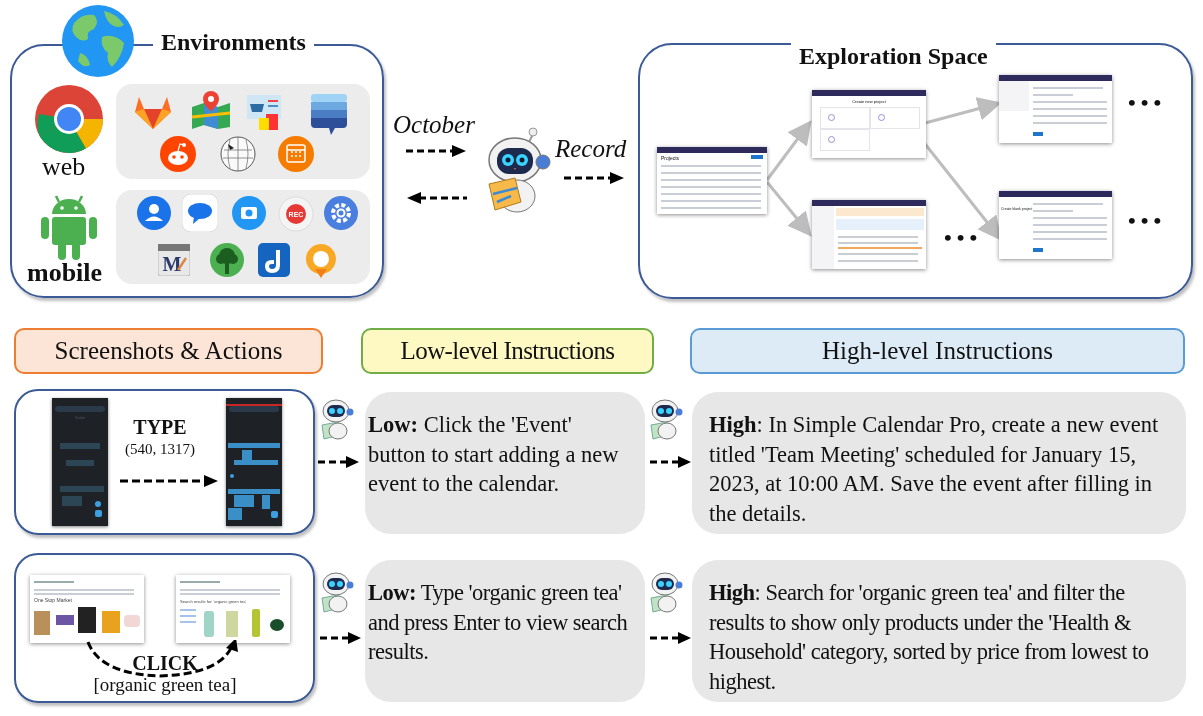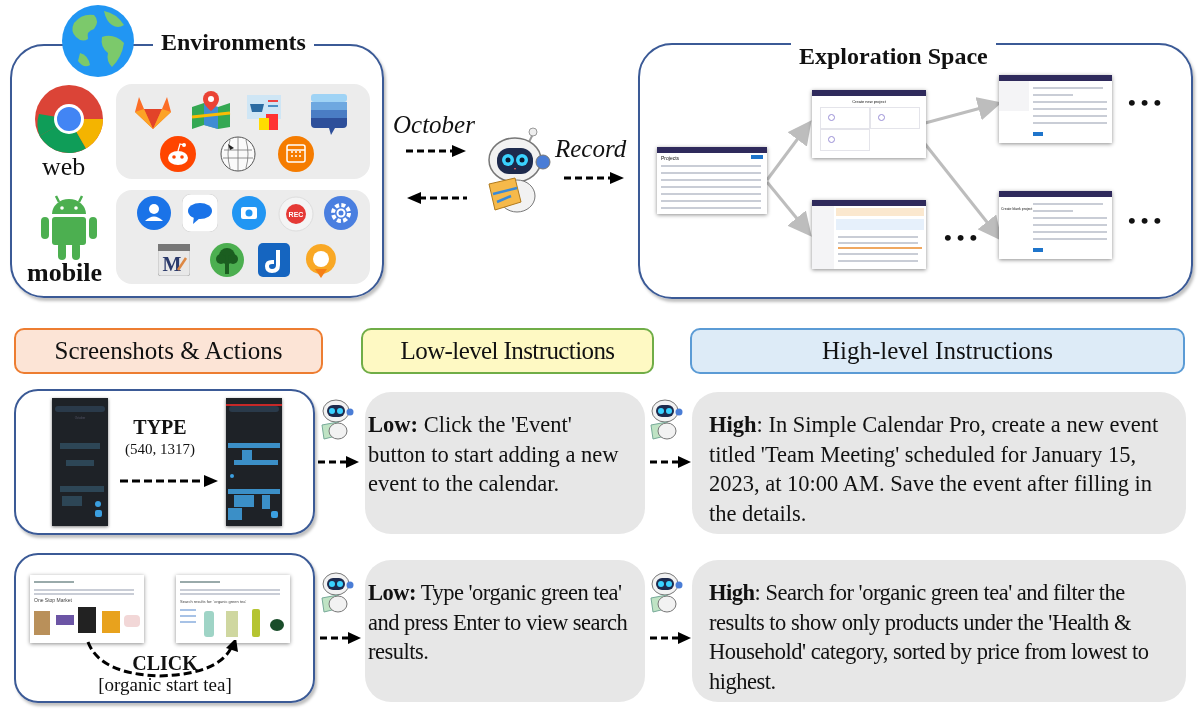--- a/index.html
+++ b/index.html
@@ -441,21 +441,21 @@
 </div>
 
 <div class="abs" style="left:80px;top:640px;width:170px;height:40px;">
   <svg width="170" height="40">
       <path d="M8 2 Q20 34 80 36 Q140 34 152 6" stroke="#000" stroke-width="3" fill="none" stroke-dasharray="8 4"></path>
       <path d="M146 8 L156 -2 L158 12Z" fill="#000"></path>
     </svg>
 </div>
 <div class="action-text" style="left:80px;top:652px;width:170px;">
   <div style="font-weight:bold;">CLICK</div>
-  <div style="font-size:19px;">[organic start tea]</div>
+  <div style="font-size:19px;">[organic green tea]</div>
 </div>
 
 <div class="abs" style="left:316px;top:570px;width:40px;height:44px;">
   <svg width="40" height="44" viewBox="0 0 40 44">
       <ellipse cx="20" cy="14" rx="13" ry="11" fill="#f2f2f2" stroke="#777"></ellipse>
       <rect x="11" y="8" width="18" height="12" rx="6" fill="#1d2a4d"></rect>
       <circle cx="16" cy="14" r="3" fill="#3ad2ff"></circle>
       <circle cx="24" cy="14" r="3" fill="#3ad2ff"></circle>
       <circle cx="34" cy="15" r="3.5" fill="#4a7dd6"></circle>
       <path d="M6 28 L22 25 L24 38 L8 42Z" fill="#bfe3c4" stroke="#7a9"></path>

